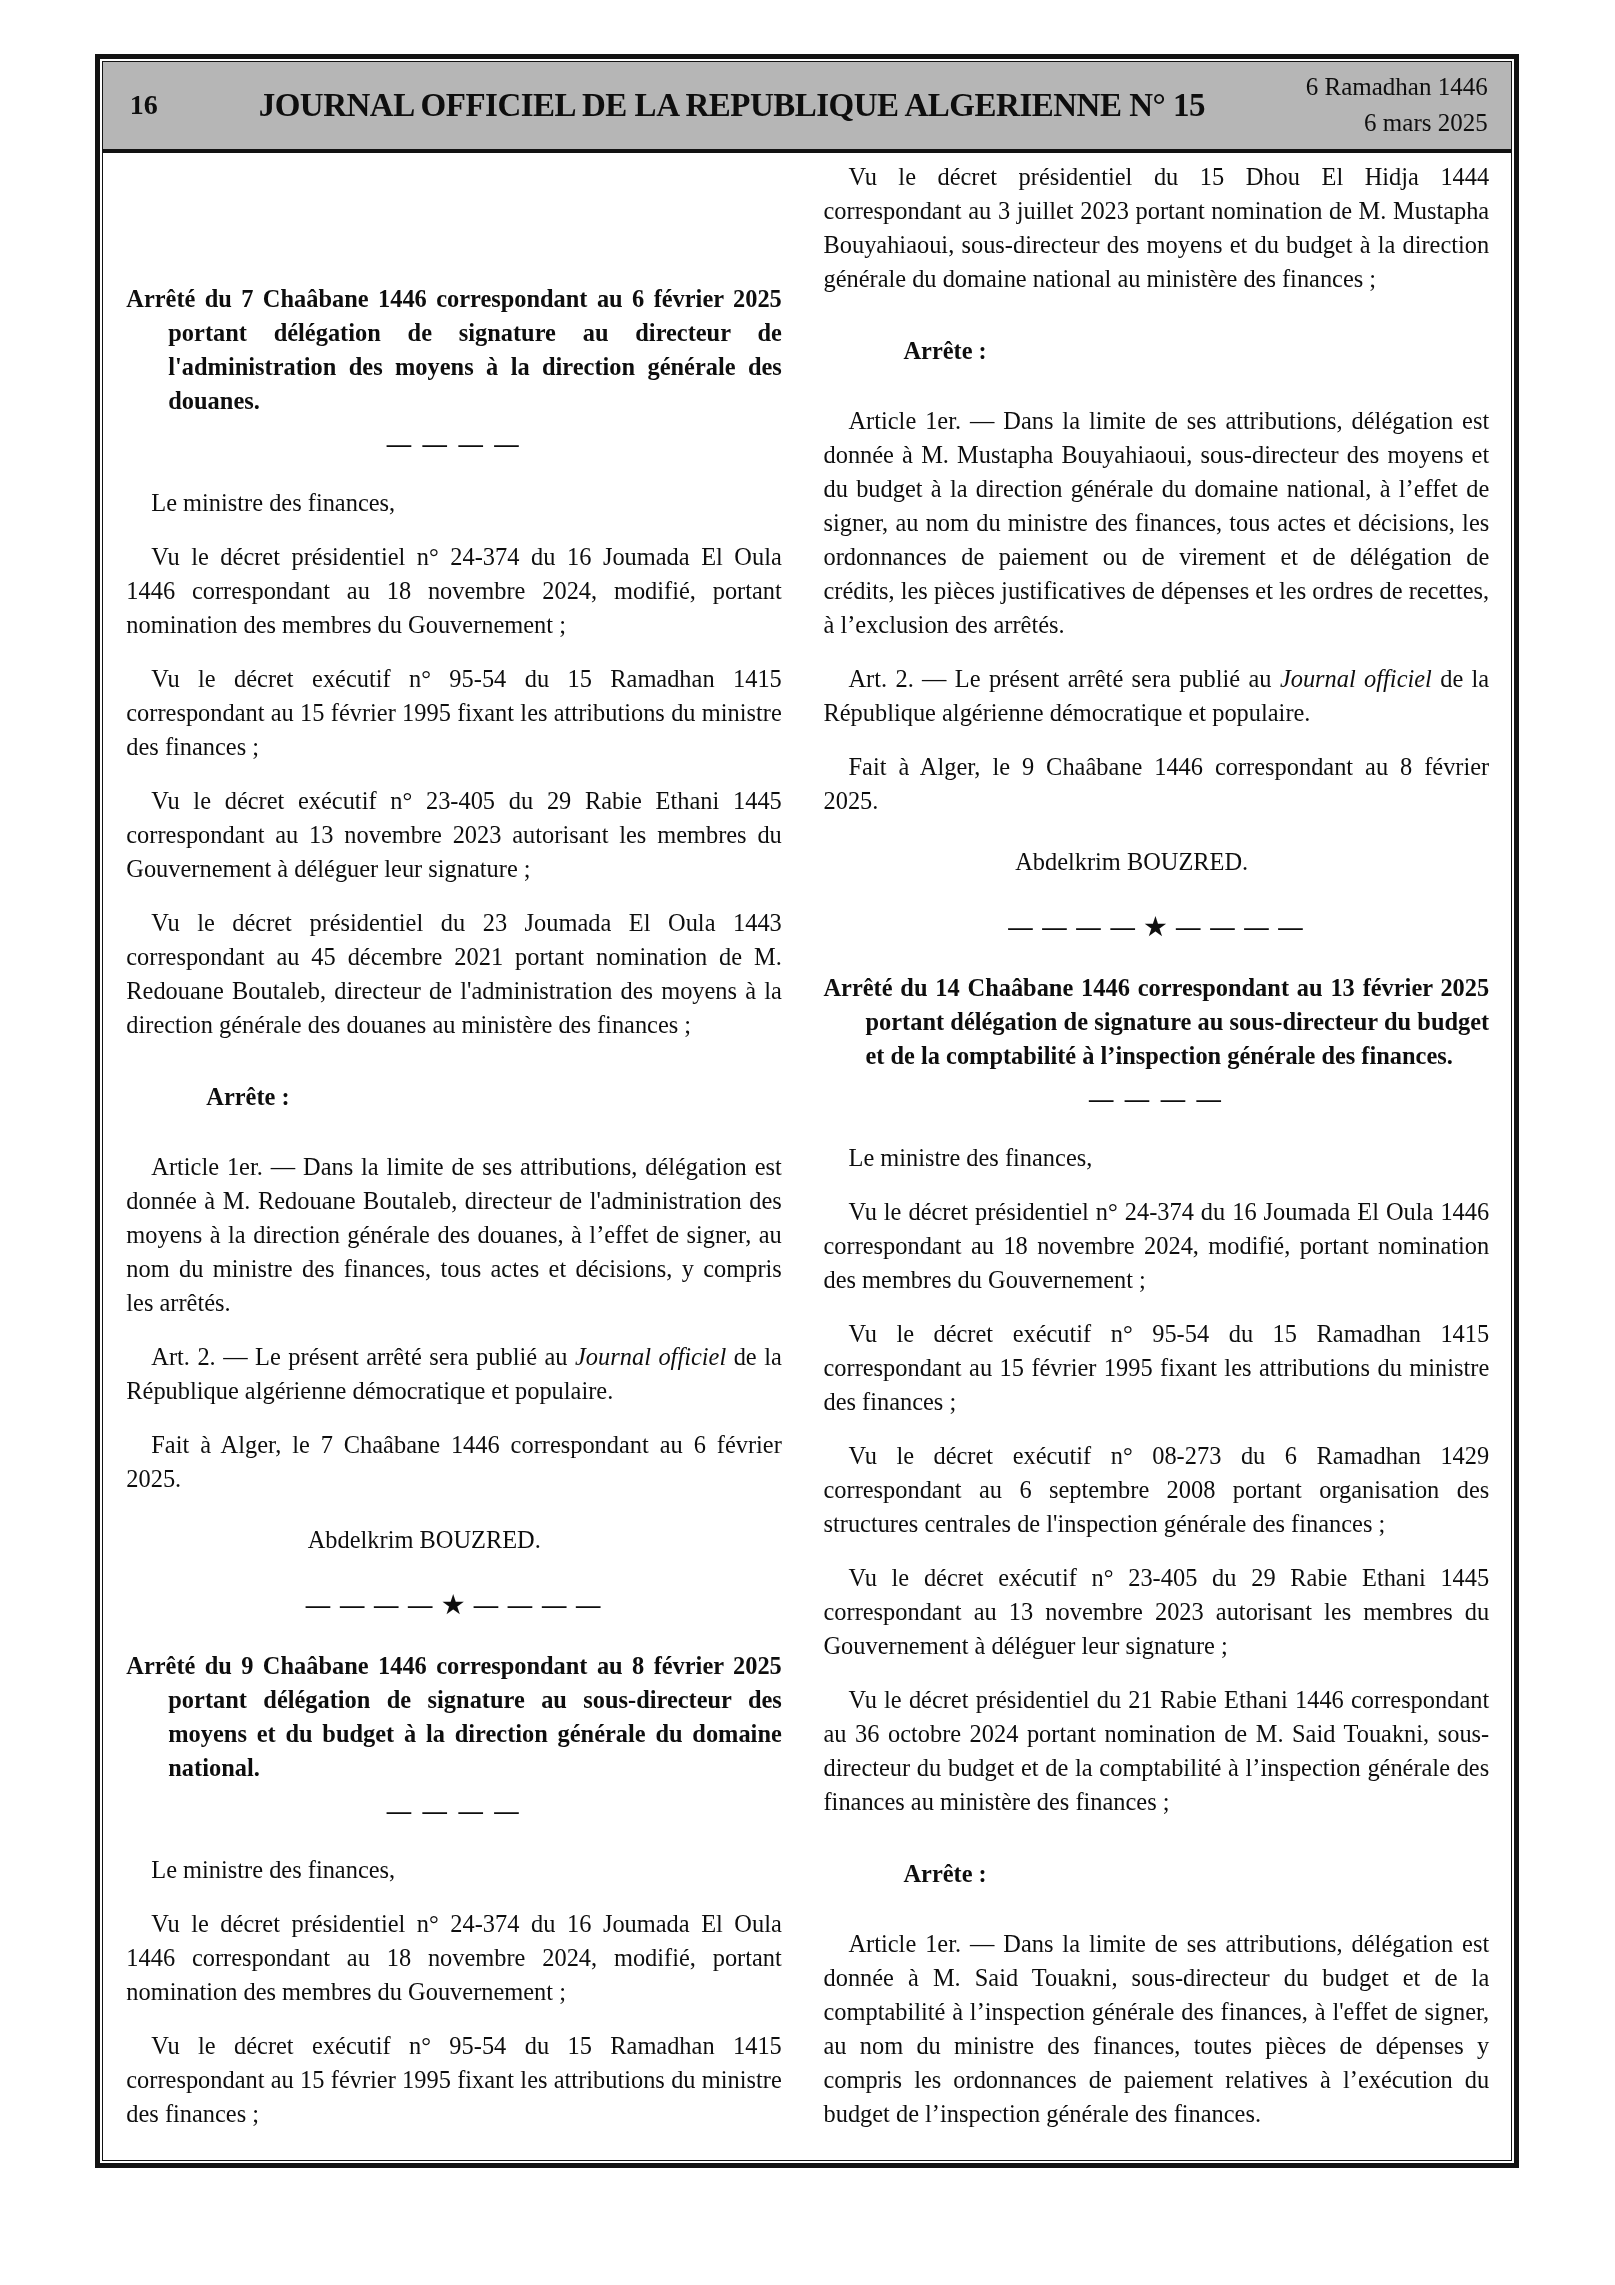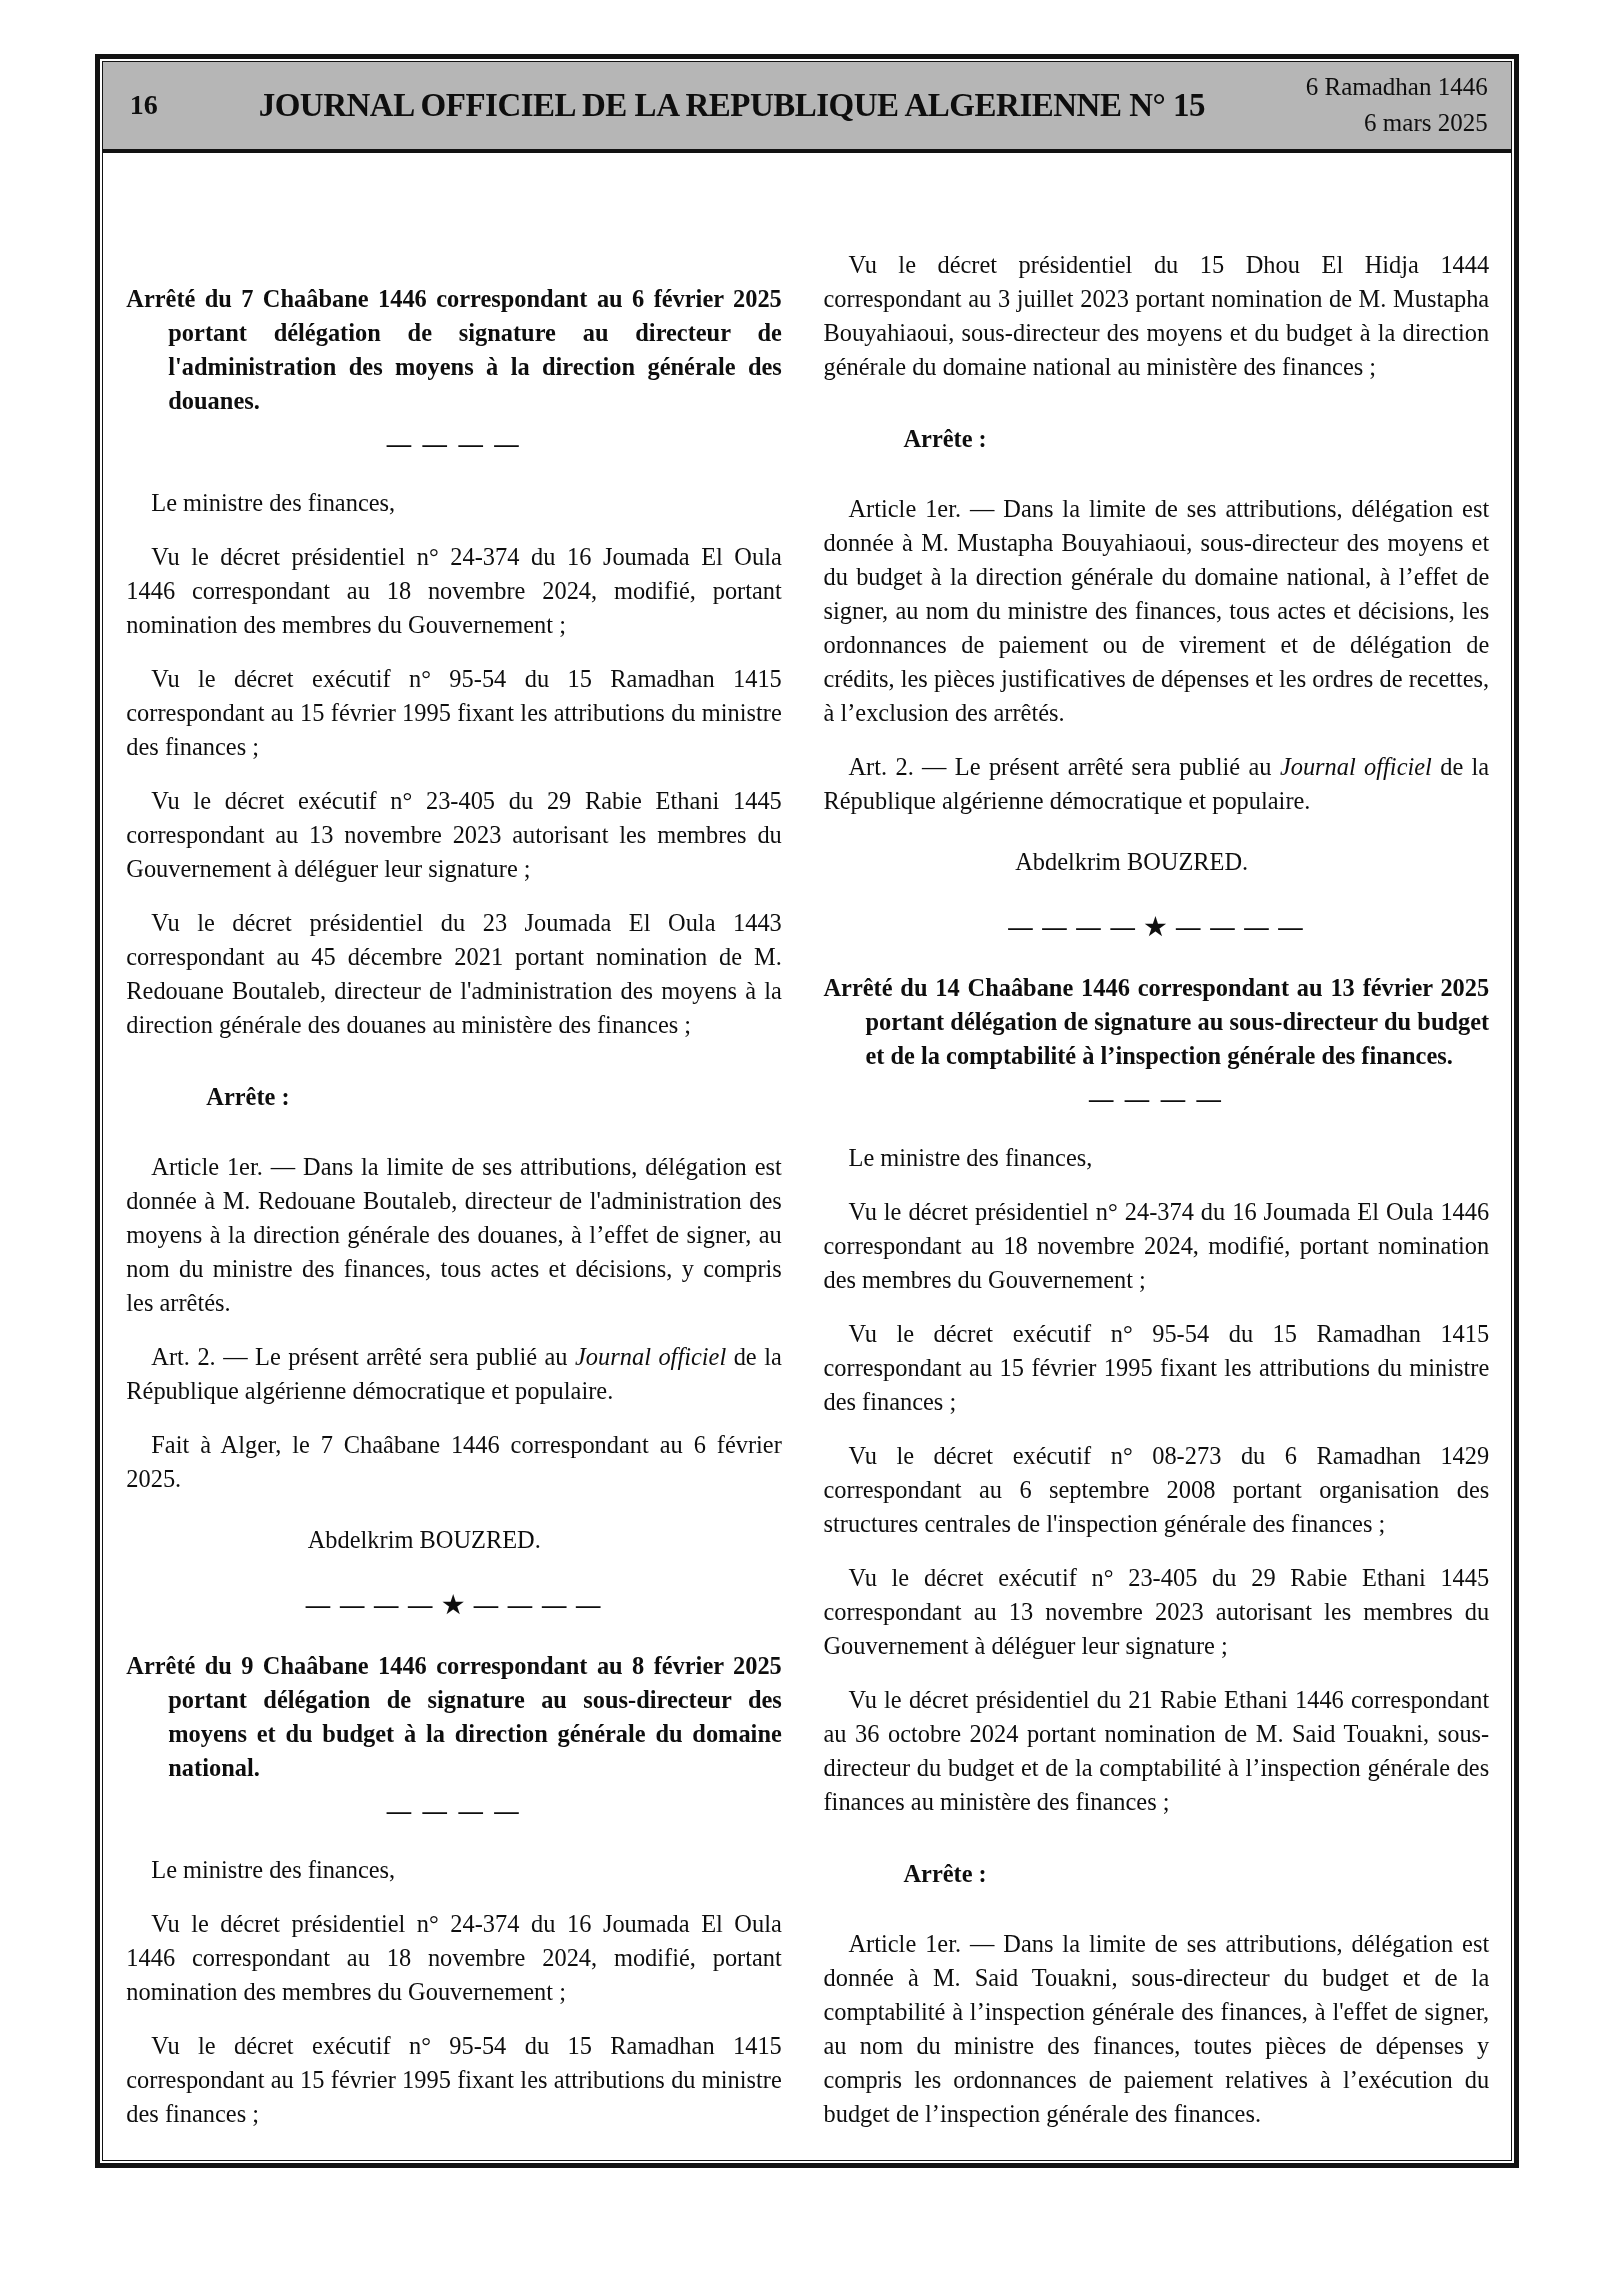--- a/index.html
+++ b/index.html
@@ -109,20 +109,21 @@
           <div class="block para"><span>Le ministre des finances,</span></div>
           <div class="block para"><span>Vu le décret présidentiel n° 24-374 du 16 Joumada El Oula 1446 correspondant au 18 novembre 2024, modifié, portant nomination des membres du Gouvernement ;</span></div>
           <div class="block para"><span>Vu le décret exécutif n° 95-54 du 15 Ramadhan 1415 correspondant au 15 février 1995 fixant les attributions du ministre des finances ;</span></div>
         </div>
       <div class="column-divider"></div>
       <div class="col col-right" id="col-right">
           <div class="block para"><span>Vu le décret présidentiel du 15 Dhou El Hidja 1444 correspondant au 3 juillet 2023 portant nomination de M. Mustapha Bouyahiaoui, sous-directeur des moyens et du budget à la direction générale du domaine national au ministère des finances ;</span></div>
           <div class="block arrete">Arrête :</div>
           <div class="block para"><span>Article 1er. — Dans la limite de ses attributions, délégation est donnée à M. Mustapha Bouyahiaoui, sous-directeur des moyens et du budget à la direction générale du domaine national, à l’effet de signer, au nom du ministre des finances, tous actes et décisions, les ordonnances de paiement ou de virement et de délégation de crédits, les pièces justificatives de dépenses et les ordres de recettes, à l’exclusion des arrêtés.</span></div>
           <div class="block para"><span>Art. 2. — Le présent arrêté sera publié au </span><span class="it">Journal officiel</span><span> de la République algérienne démocratique et populaire.</span></div>
+          <div class="block para"><span>Fait à Alger, le 9 Chaâbane 1446 correspondant au 8 février 2025.</span></div>
           <div class="block signature">Abdelkrim BOUZRED.</div>
           <div class="block star">— — — — ★ — — — —</div>
           <div class="block title">Arrêté du 14 Chaâbane 1446 correspondant au 13 février 2025 portant délégation de signature au sous-directeur du budget et de la comptabilité à l’inspection générale des finances.</div>
           <div class="block dash">— — — —</div>
           <div class="block para"><span>Le ministre des finances,</span></div>
           <div class="block para"><span>Vu le décret présidentiel n° 24-374 du 16 Joumada El Oula 1446 correspondant au 18 novembre 2024, modifié, portant nomination des membres du Gouvernement ;</span></div>
           <div class="block para"><span>Vu le décret exécutif n° 95-54 du 15 Ramadhan 1415 correspondant au 15 février 1995 fixant les attributions du ministre des finances ;</span></div>
           <div class="block para"><span>Vu le décret exécutif n° 08-273 du 6 Ramadhan 1429 correspondant au 6 septembre 2008 portant organisation des structures centrales de l'inspection générale des finances ;</span></div>
           <div class="block para"><span>Vu le décret exécutif n° 23-405 du 29 Rabie Ethani 1445 correspondant au 13 novembre 2023 autorisant les membres du Gouvernement à déléguer leur signature ;</span></div>
           <div class="block para"><span>Vu le décret présidentiel du 21 Rabie Ethani 1446 correspondant au 36 octobre 2024 portant nomination de M. Said Touakni, sous-directeur du budget et de la comptabilité à l’inspection générale des finances au ministère des finances ;</span></div>

